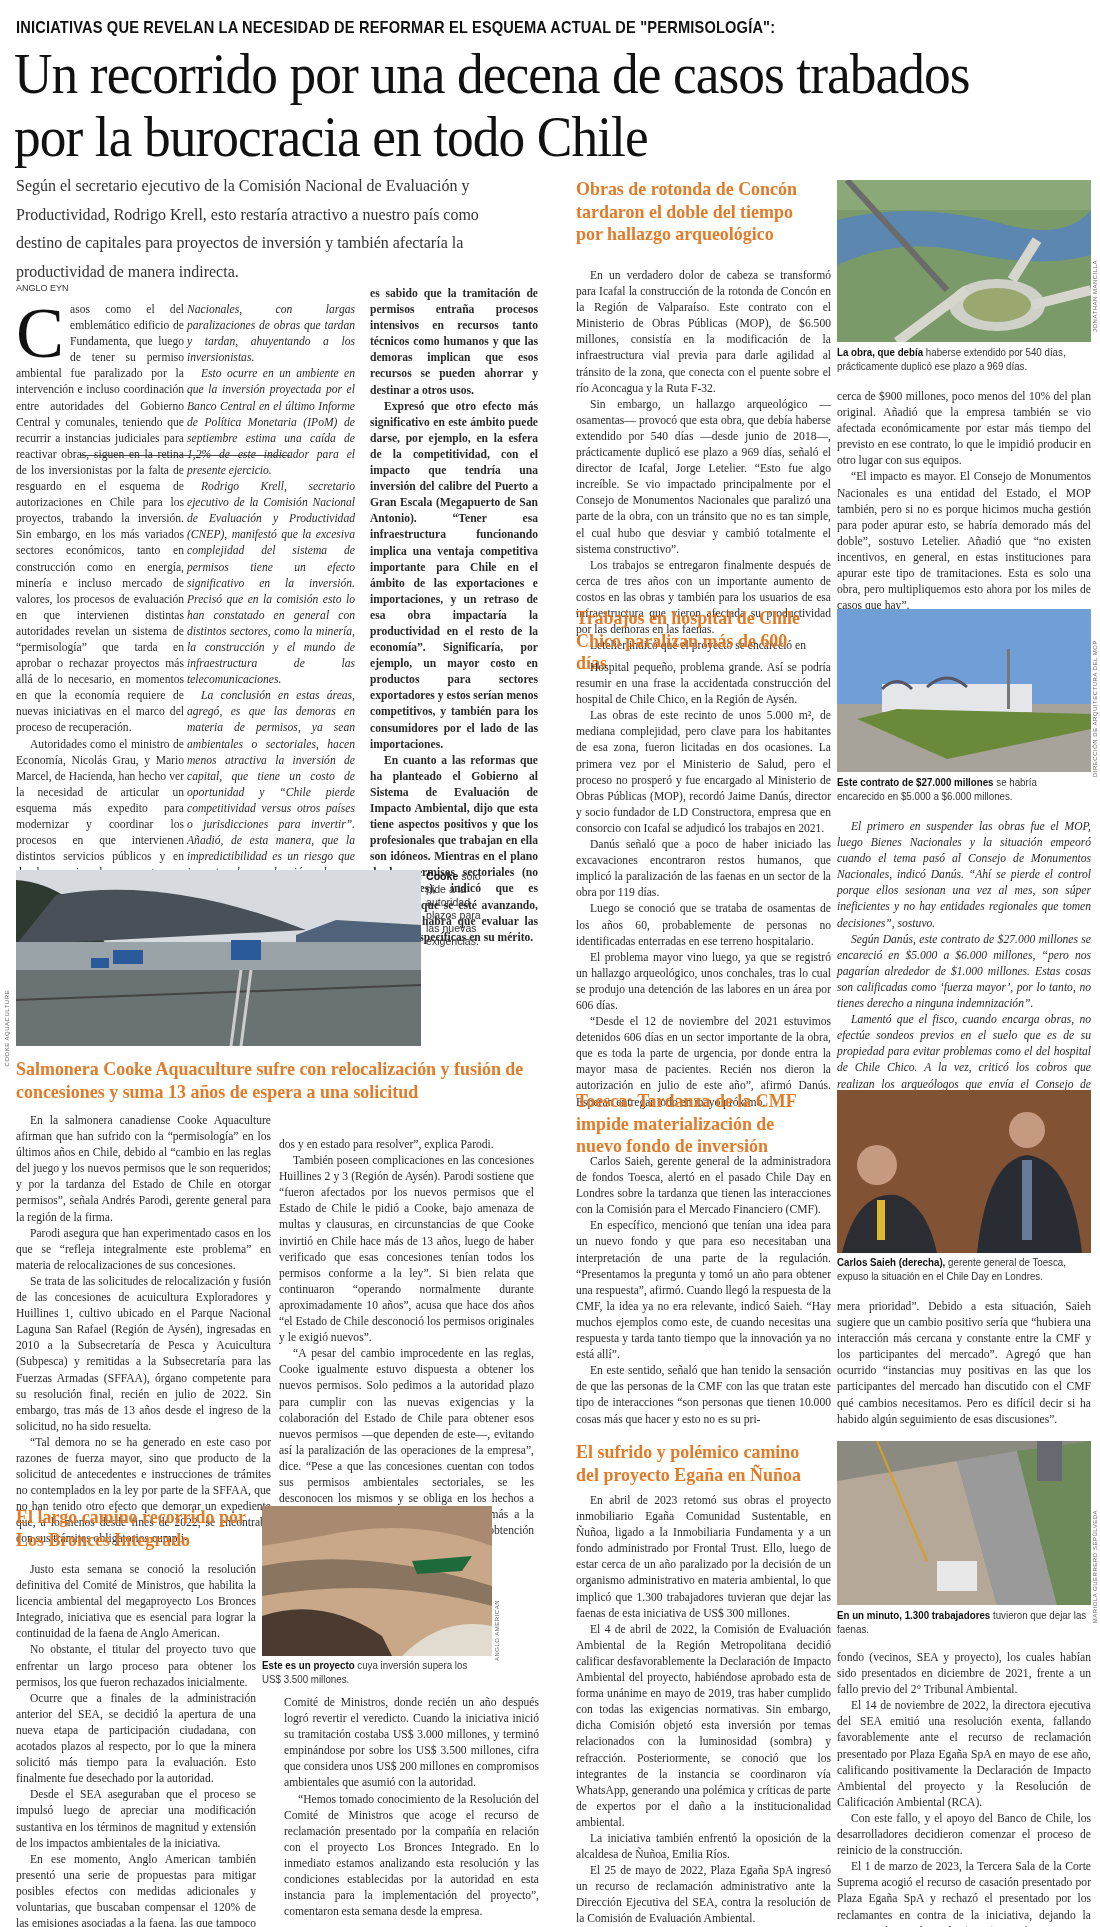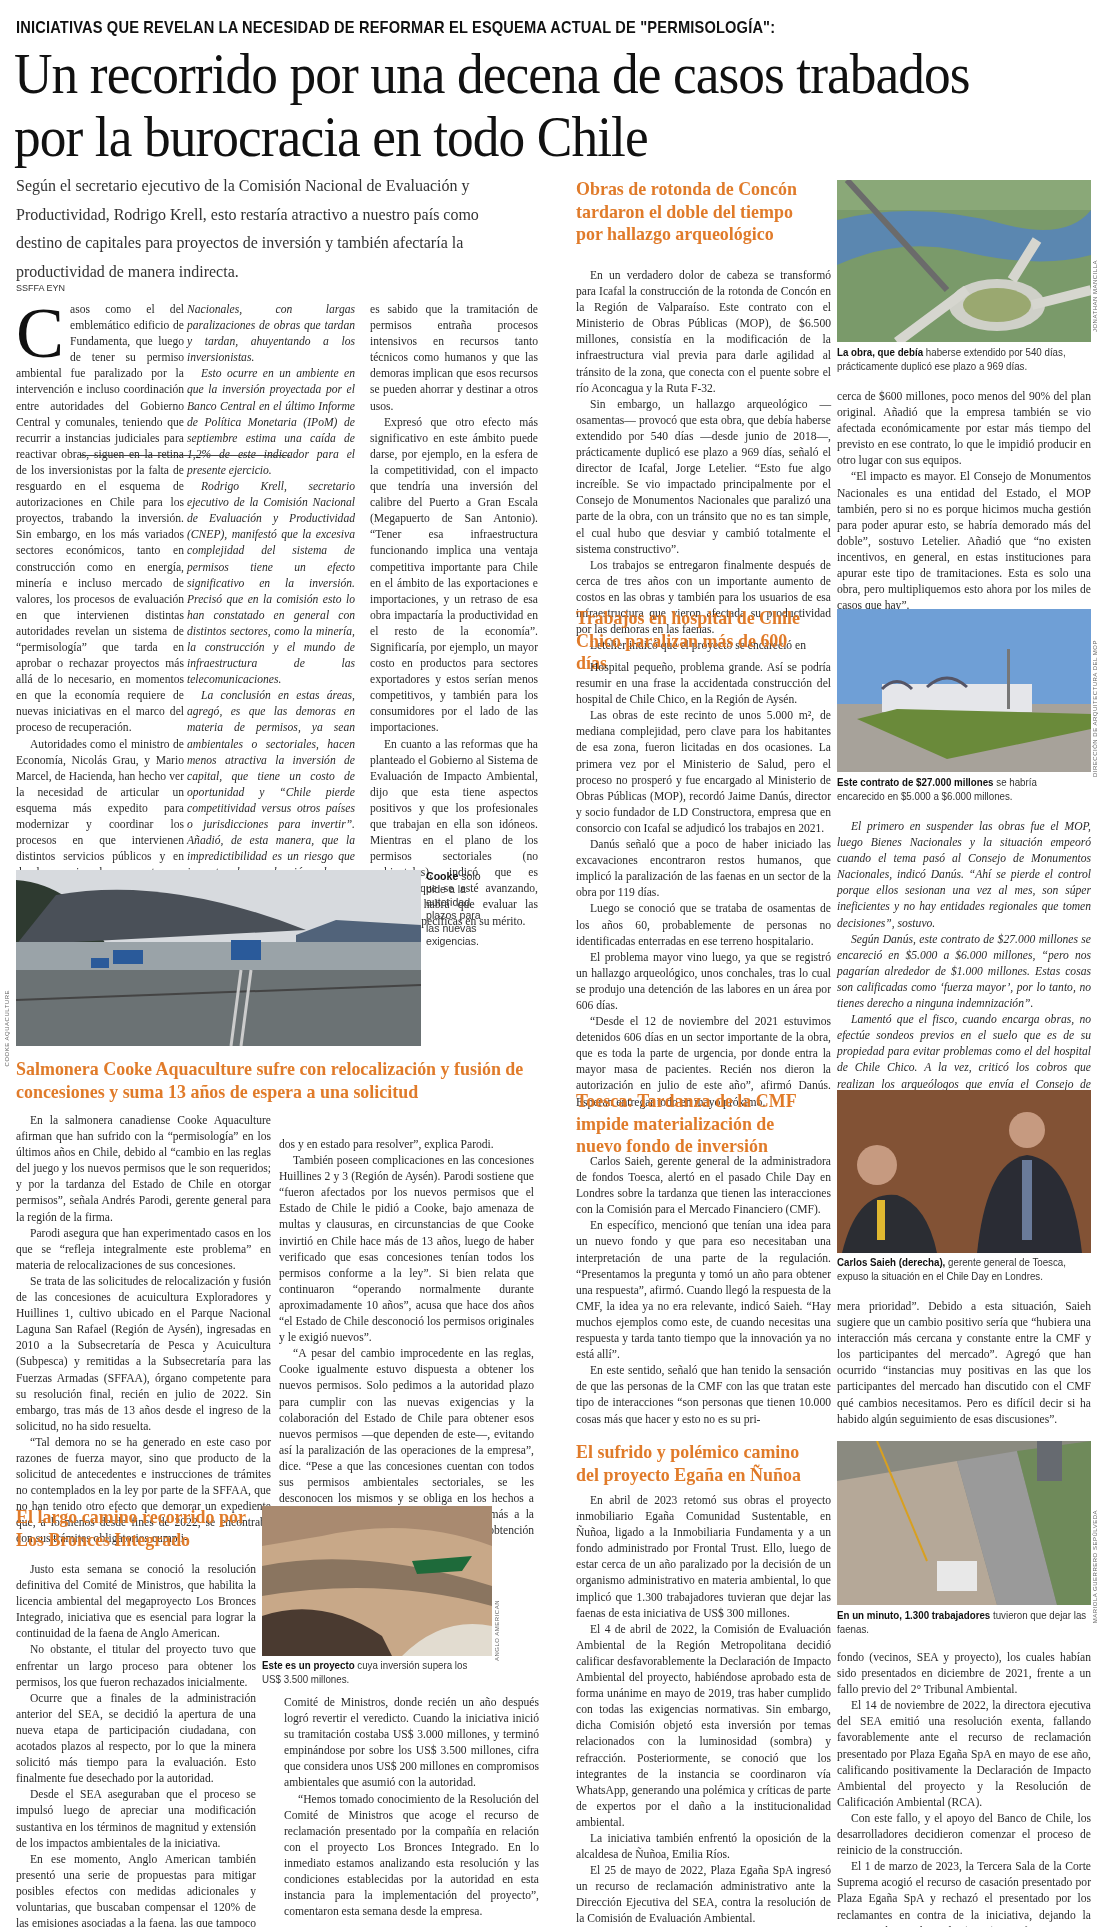--- a/index.html
+++ b/index.html
@@ -19,34 +19,34 @@
   .photo { overflow: hidden; }
   .credit { font-family: "Liberation Sans", sans-serif; font-size: 6px; color: #666; writing-mode: vertical-rl; transform: rotate(180deg); letter-spacing: 0.5px; white-space: nowrap; }
   .rule { height: 1px; background: #444; }
 </style>
 </head>
 <body>
 
 <div class="abs kicker">INICIATIVAS QUE REVELAN LA NECESIDAD DE REFORMAR EL ESQUEMA ACTUAL DE "PERMISOLOGÍA":</div>
 <h1 class="abs headline">Un recorrido por una decena de casos trabados por la burocracia en todo Chile</h1>
 <div class="abs deck">Según el secretario ejecutivo de la Comisión Nacional de Evaluación y Productividad, Rodrigo Krell, esto restaría atractivo a nuestro país como destino de capitales para proyectos de inversión y también afectaría la productividad de manera indirecta.</div>
-<div class="abs byline">SSFFA EYN</div>
+<div class="abs byline">ANGLO EYN</div>
 
 <div class="abs col" style="left:16px;top:302px;width:168px;">
   <p class="noind"><span class="dropcap">C</span><span>asos como el del emblemático edificio de Fundamenta, que luego de tener su permiso ambiental fue paralizado por la intervención e incluso coordinación entre autoridades del Gobierno Central y comunales, teniendo que recurrir a instancias judiciales para reactivar obras, siguen en la retina de los inversionistas por la falta de resguardo en el esquema de autorizaciones en Chile para los proyectos, trabando la inversión. Sin embargo, en los más variados sectores económicos, tanto en construcción como en energía, minería e incluso mercado de valores, los procesos de evaluación en que intervienen distintas autoridades revelan un sistema de “permisología” que tarda en aprobar o rechazar proyectos más allá de lo necesario, en momentos en que la economía requiere de nuevas iniciativas en el marco del proceso de recuperación.</span></p>
   <p>Autoridades como el ministro de Economía, Nicolás Grau, y Mario Marcel, de Hacienda, han hecho ver la necesidad de articular un esquema más expedito para modernizar y coordinar los procesos en que intervienen distintos servicios públicos y en donde, por ejemplo, una y otra vez salta el nombre del Consejo de Monumentos</p>
 </div>
 <div class="abs col" style="left:187px;top:302px;width:168px;font-style:italic;">
   <p class="noind">Nacionales, con largas paralizaciones de obras que tardan y tardan, ahuyentando a los inversionistas.</p>
   <p>Esto ocurre en un ambiente en que la inversión proyectada por el Banco Central en el último Informe de Política Monetaria (IPoM) de septiembre estima una caída de 1,2% de este indicador para el presente ejercicio.</p>
   <p>Rodrigo Krell, secretario ejecutivo de la Comisión Nacional de Evaluación y Productividad (CNEP), manifestó que la excesiva complejidad del sistema de permisos tiene un efecto significativo en la inversión. Precisó que en la comisión esto lo han constatado en general con distintos sectores, como la minería, la construcción y el mundo de infraestructura de las telecomunicaciones.</p>
   <p>La conclusión en estas áreas, agregó, es que las demoras en materia de permisos, ya sean ambientales o sectoriales, hacen menos atractiva la inversión de capital, que tiene un costo de oportunidad y “Chile pierde competitividad versus otros países o jurisdicciones para invertir”. Añadió, de esta manera, que la impredictibilidad es un riesgo que impacta la evaluación de un proyecto y este se hace menos atractivo versus otras plazas de inversión.</p>
   <p>En cuanto al impacto sobre la productividad, indicó que este es más indirecto. Manifestó que</p>
 </div>
-<div class="abs col" style="left:370px;top:302px;width:168px;">
+<div class="abs col" style="left:370px;top:286px;width:168px;font-weight:bold;">
   <p class="noind">es sabido que la tramitación de permisos entraña procesos intensivos en recursos tanto técnicos como humanos y que las demoras implican que esos recursos se pueden ahorrar y destinar a otros usos.</p>
   <p>Expresó que otro efecto más significativo en este ámbito puede darse, por ejemplo, en la esfera de la competitividad, con el impacto que tendría una inversión del calibre del Puerto a Gran Escala (Megapuerto de San Antonio). “Tener esa infraestructura funcionando implica una ventaja competitiva importante para Chile en el ámbito de las exportaciones e importaciones, y un retraso de esa obra impactaría la productividad en el resto de la economía”. Significaría, por ejemplo, un mayor costo en productos para sectores exportadores y estos serían menos competitivos, y también para los consumidores por el lado de las importaciones.</p>
   <p>En cuanto a las reformas que ha planteado el Gobierno al Sistema de Evaluación de Impacto Ambiental, dijo que esta tiene aspectos positivos y que los profesionales que trabajan en ella son idóneos. Mientras en el plano de los permisos sectoriales (no ambientales), indicó que es valorable que se esté avanzando, pero que habrá que evaluar las medidas específicas en su mérito.</p>
 </div>
 <div class="abs rule" style="left:80px;top:455px;width:210px;"></div>
 
 <h2 class="abs sec-head" style="left:576px;top:178px;width:260px;">Obras de rotonda de Concón tardaron el doble del tiempo por hallazgo arqueológico</h2>
 <div class="abs photo" style="left:837px;top:180px;width:254px;height:162px;">
   <svg width="254" height="162" viewBox="0 0 254 162">
     <rect width="254" height="162" fill="#7a9a6a"></rect>
@@ -60,21 +60,21 @@
 </div>
 <div class="abs credit" style="left:1092px;top:260px;">JONATHAN MANCILLA</div>
 <div class="abs caption" style="left:837px;top:346px;width:272px;"><b>La obra, que debía</b><span> haberse extendido por 540 días, prácticamente duplicó ese plazo a 969 días.</span></div>
 <div class="abs col" style="left:576px;top:268px;width:255px;">
   <p>En un verdadero dolor de cabeza se transformó para Icafal la construcción de la rotonda de Concón en la Región de Valparaíso. Este contrato con el Ministerio de Obras Públicas (MOP), de $6.500 millones, consistía en la modificación de la infraestructura vial previa para darle agilidad al tránsito de la zona, que conecta con el puente sobre el río Aconcagua y la Ruta F-32.</p>
   <p>Sin embargo, un hallazgo arqueológico —osamentas— provocó que esta obra, que debía haberse extendido por 540 días —desde junio de 2018—, prácticamente duplicó ese plazo a 969 días, señaló el director de Icafal, Jorge Letelier. “Esto fue algo increíble. Se vio impactado principalmente por el Consejo de Monumentos Nacionales que paralizó una parte de la obra, con un tránsito que no es tan simple, el cual hubo que desviar y cambió totalmente el sistema constructivo”.</p>
   <p>Los trabajos se entregaron finalmente después de cerca de tres años con un importante aumento de costos en las obras y también para los usuarios de esa infraestructura que vieron afectada su productividad por las demoras en las faenas.</p>
   <p>Letelier indicó que el proyecto se encareció en</p>
 </div>
 <div class="abs col" style="left:837px;top:389px;width:254px;">
-  <p class="noind">cerca de $600 millones, poco menos del 90% del plan original. Añadió que la empresa también se vio afectada económicamente por estar más tiempo del previsto en ese contrato, lo que le impidió producir en otro lugar con sus equipos.</p>
+  <p class="noind">cerca de $900 millones, poco menos del 10% del plan original. Añadió que la empresa también se vio afectada económicamente por estar más tiempo del previsto en ese contrato, lo que le impidió producir en otro lugar con sus equipos.</p>
   <p>“El impacto es mayor. El Consejo de Monumentos Nacionales es una entidad del Estado, el MOP también, pero si no es porque hicimos mucha gestión para poder apurar esto, se habría demorado más del doble”, sostuvo Letelier. Añadió que “no existen incentivos, en general, en estas instituciones para apurar este tipo de tramitaciones. Esta es solo una obra, pero multipliquemos esto ahora por los miles de casos que hay”.</p>
 </div>
 
 <h2 class="abs sec-head" style="left:576px;top:607px;width:265px;">Trabajos en hospital de Chile Chico paralizan más de 600 días</h2>
 <div class="abs photo" style="left:837px;top:609px;width:254px;height:163px;">
   <svg width="254" height="163" viewBox="0 0 254 163">
     <rect width="254" height="163" fill="#6f9fd6"></rect>
     <rect y="95" width="254" height="68" fill="#a7a29a"></rect>
     <rect x="45" y="75" width="150" height="28" fill="#e5e6ea"></rect>
     <path d="M45 80 Q60 65 75 80 M90 78 Q110 60 130 78" stroke="#556" stroke-width="3" fill="none"></path>

